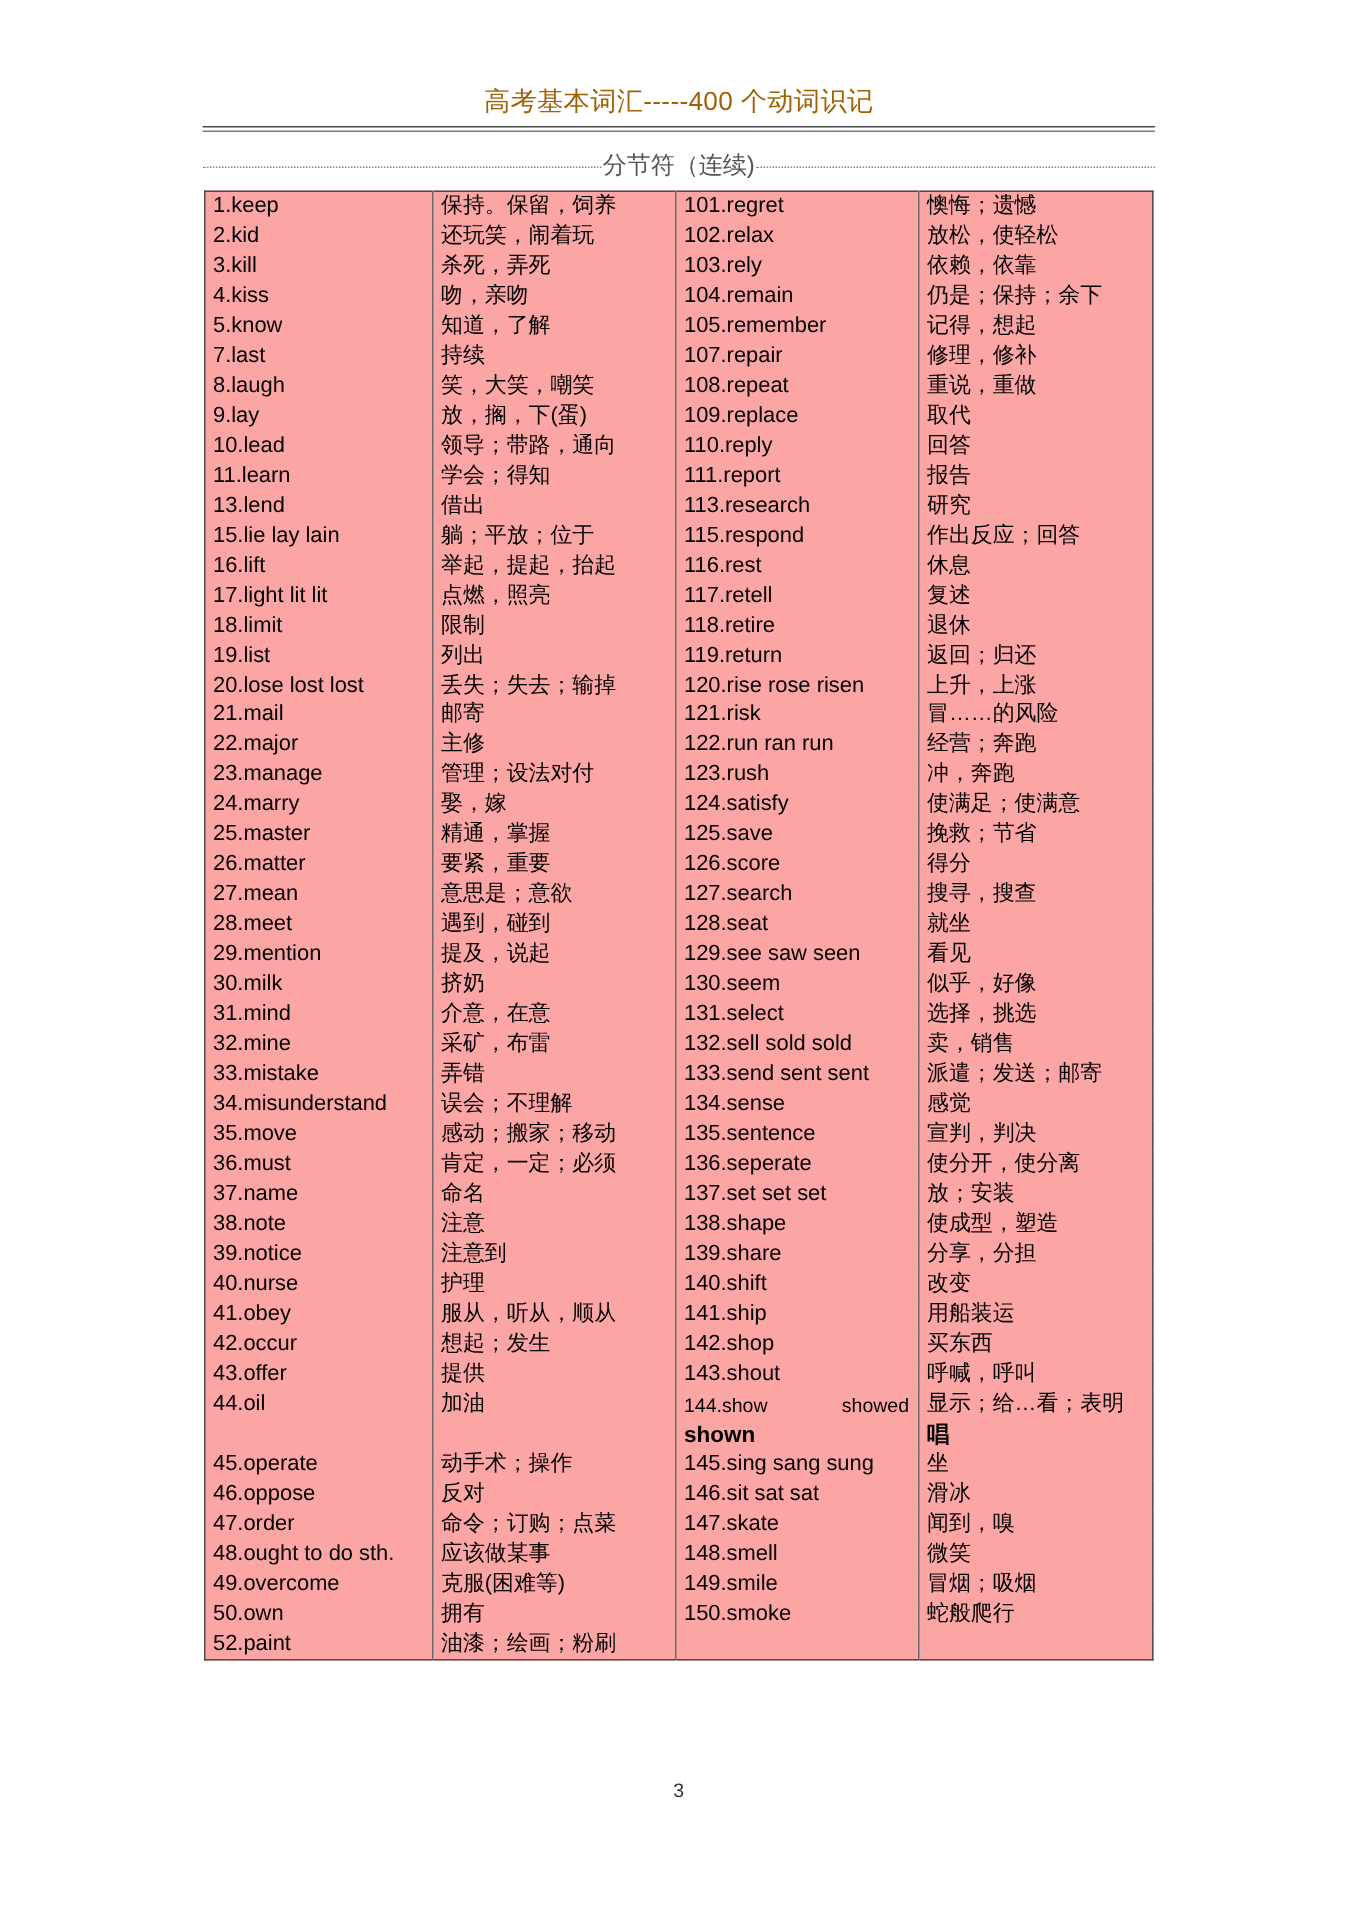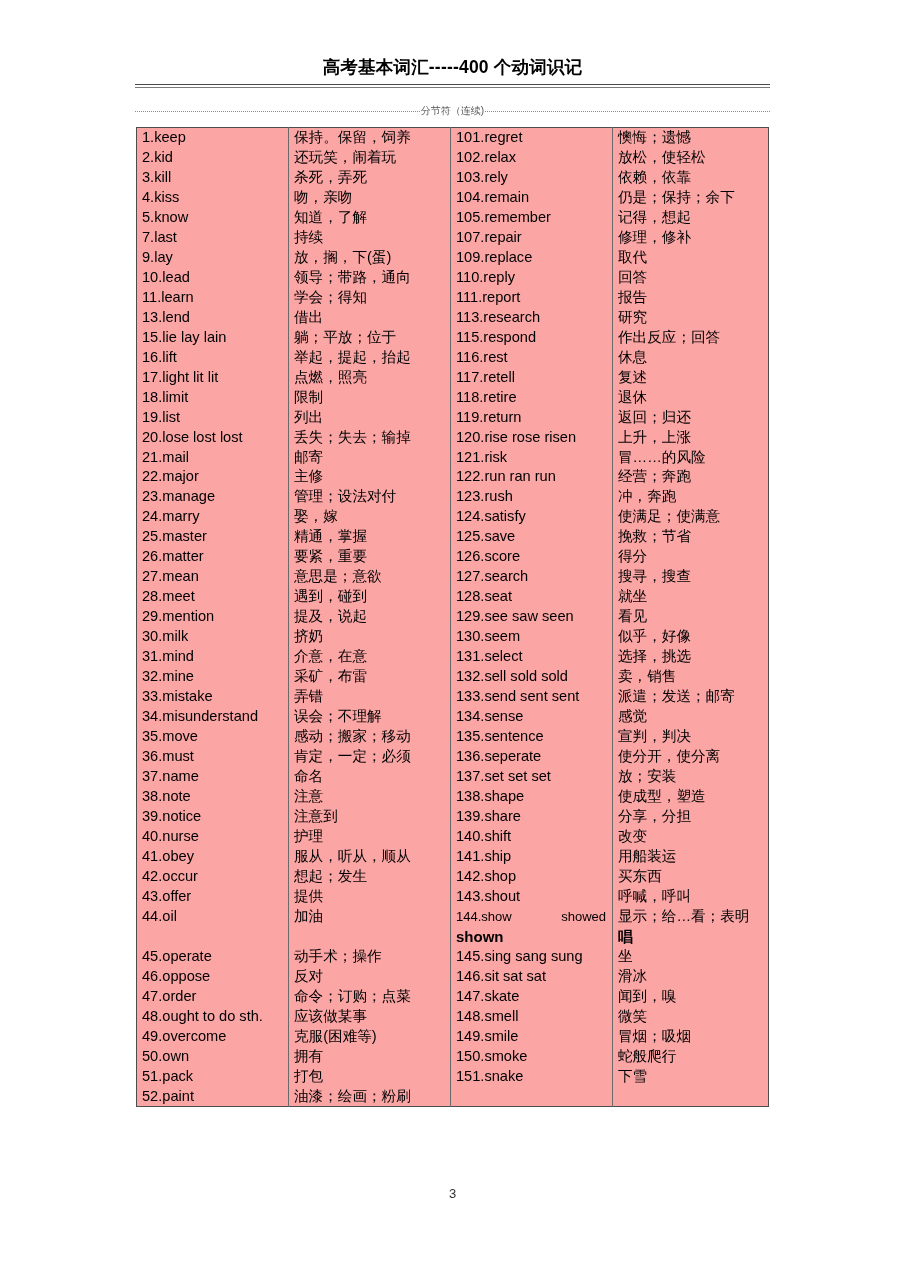--- a/index.html
+++ b/index.html
@@ -25,45 +25,45 @@
   
   .title-block {
     position: absolute;
     left: 135px;
     top: 55px;
     width: 635px;
     text-align: center;
   }
   .doc-title {
     font-size: 17.5px;
-    font-weight: bold;
+    font-weight: normal;
     letter-spacing: 0.2px;
     line-height: 24px;
     white-space: nowrap;
-    color: #000000;
+    color: #a16207;
   }
   .title-rule {
     margin-top: 5px;
     width: 100%;
     height: 4px;
     border-top: 1.6px solid #4a4a4a;
     border-bottom: 1.1px solid #7a7a7a;
     box-sizing: border-box;
   }
 
   
   .section-break {
     position: absolute;
     left: 135px;
     top: 106px;
     width: 635px;
     display: flex;
     align-items: center;
     justify-content: center;
-    font-size: 10px;
+    font-size: 16px;
     color: #555;
     line-height: 12px;
   }
   .section-break .dash {
     flex: 1 1 auto;
     height: 1px;
     border-top: 1.3px dotted #8a8a8a;
   }
   .section-break .sb-label {
     flex: 0 0 auto;
@@ -185,20 +185,26 @@
           <td>105.remember</td>
           <td class="cn">记得，想起</td>
         </tr>
         <tr>
           <td>7.last</td>
           <td class="cn">持续</td>
           <td>107.repair</td>
           <td class="cn">修理，修补</td>
         </tr>
         <tr>
+          <td>8.laugh</td>
+          <td class="cn">笑，大笑，嘲笑</td>
+          <td>108.repeat</td>
+          <td class="cn">重说，重做</td>
+        </tr>
+        <tr>
           <td>9.lay</td>
           <td class="cn">放，搁，下(蛋)</td>
           <td>109.replace</td>
           <td class="cn">取代</td>
         </tr>
         <tr>
           <td>10.lead</td>
           <td class="cn">领导；带路，通向</td>
           <td>110.reply</td>
           <td class="cn">回答</td>
@@ -431,26 +437,20 @@
           <td>149.smile</td>
           <td class="cn">冒烟；吸烟</td>
         </tr>
         <tr>
           <td>50.own</td>
           <td class="cn">拥有</td>
           <td>150.smoke</td>
           <td class="cn">蛇般爬行</td>
         </tr>
         <tr>
-          <td>51.pack</td>
-          <td class="cn">打包</td>
-          <td>151.snake</td>
-          <td class="cn">下雪</td>
-        </tr>
-        <tr>
           <td>52.paint</td>
           <td class="cn">油漆；绘画；粉刷</td>
           <td></td>
           <td class="cn"></td>
         </tr>
       </tbody>
   </table>
 
   <div class="page-number">3</div>
 

